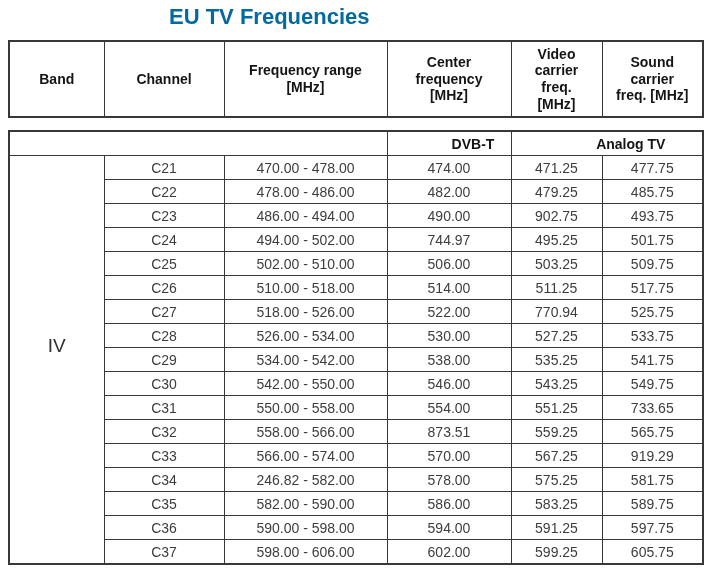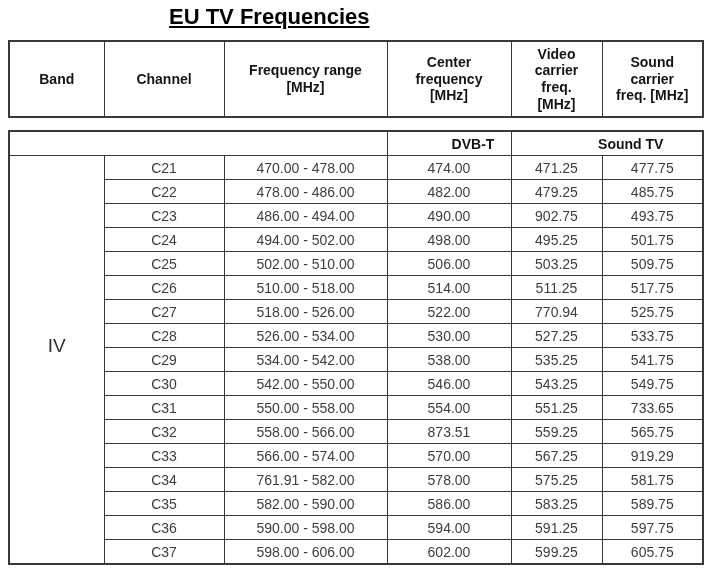--- a/index.html
+++ b/index.html
@@ -14,23 +14,22 @@
     font-family: "Liberation Sans", sans-serif;
     overflow: hidden;
   }
   .title {
     position: absolute;
     left: 169px;
     top: 4px;
     margin: 0;
     font-size: 22px;
     font-weight: bold;
-    color: #000000;
+    color: #0369a1;
     white-space: nowrap;
-    text-decoration: underline;
   }
   table {
     border-collapse: collapse;
     table-layout: fixed;
   }
   .header-table {
     position: absolute;
     left: 8px;
     top: 40px;
     width: 694px;
@@ -124,21 +123,21 @@
       <col style="width:120px">
       <col style="width:163px">
     <col style="width:124px">
       <col style="width:91px">
       <col style="width:101px">
   </colgroup>
   <tbody>
     <tr class="subheader-row">
       <td colspan="3"></td>
       <td>DVB-T</td>
-      <td colspan="2">Sound TV</td>
+      <td colspan="2">Analog TV</td>
     </tr>
   </tbody>
   <tbody id="rows-body">
       <tr>
         <td rowspan="17" class="band-cell"><span class="band-label">IV</span></td>
         <td>C21</td>
         <td>470.00 - 478.00</td>
         <td>474.00</td>
         <td>471.25</td>
         <td>477.75</td>
@@ -153,21 +152,21 @@
       <tr>
         <td>C23</td>
         <td>486.00 - 494.00</td>
         <td>490.00</td>
         <td>902.75</td>
         <td>493.75</td>
       </tr>
       <tr>
         <td>C24</td>
         <td>494.00 - 502.00</td>
-        <td>498.00</td>
+        <td>744.97</td>
         <td>495.25</td>
         <td>501.75</td>
       </tr>
       <tr>
         <td>C25</td>
         <td>502.00 - 510.00</td>
         <td>506.00</td>
         <td>503.25</td>
         <td>509.75</td>
       </tr>
@@ -222,21 +221,21 @@
       </tr>
       <tr>
         <td>C33</td>
         <td>566.00 - 574.00</td>
         <td>570.00</td>
         <td>567.25</td>
         <td>919.29</td>
       </tr>
       <tr>
         <td>C34</td>
-        <td>761.91 - 582.00</td>
+        <td>246.82 - 582.00</td>
         <td>578.00</td>
         <td>575.25</td>
         <td>581.75</td>
       </tr>
       <tr>
         <td>C35</td>
         <td>582.00 - 590.00</td>
         <td>586.00</td>
         <td>583.25</td>
         <td>589.75</td>

